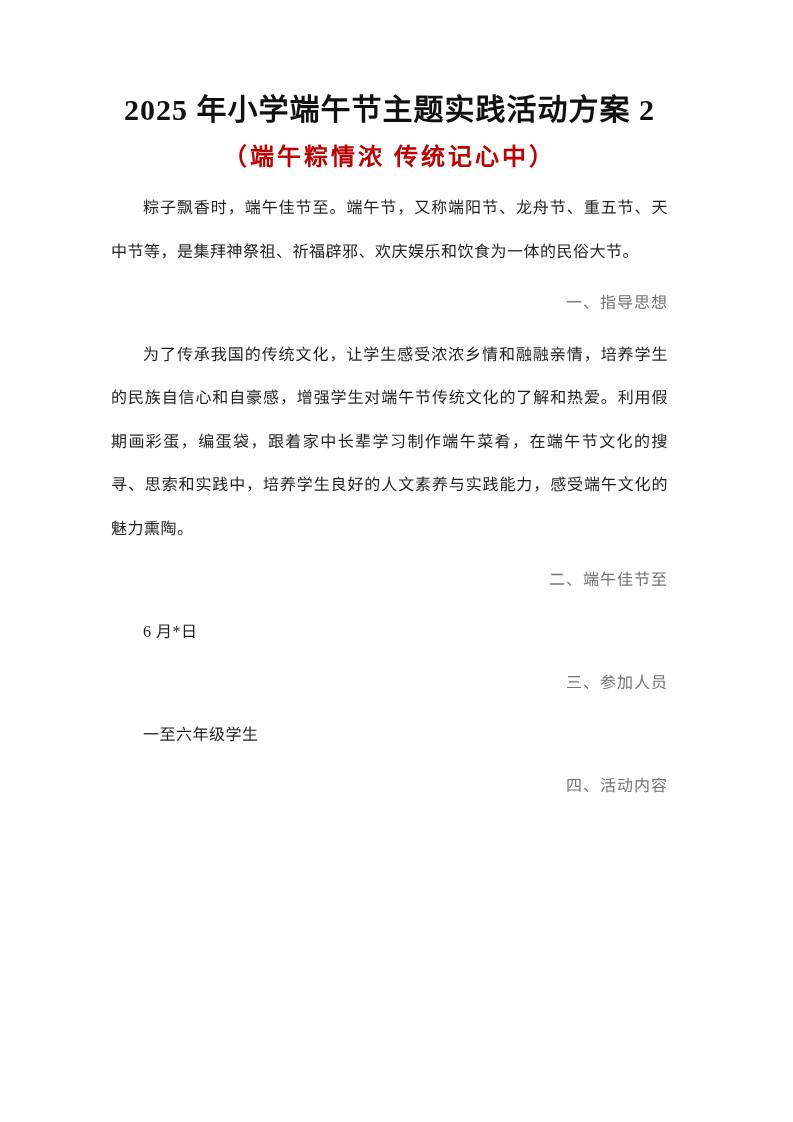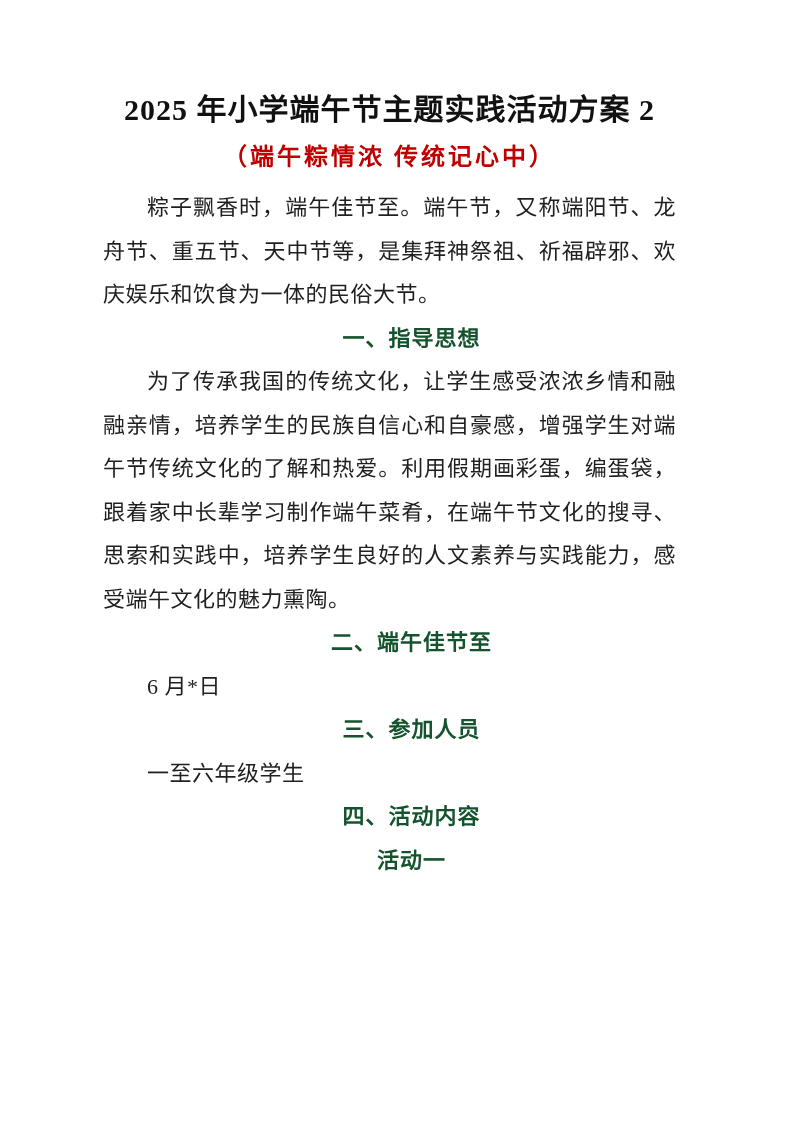--- a/index.html
+++ b/index.html
@@ -37,37 +37,37 @@
     font-size: 24px;
     font-weight: bold;
     line-height: 46px;
     text-align: center;
     color: #c00000; 
     letter-spacing: 3px;
     white-space: nowrap;
     font-family: Liberation Serif, serif;
   }
   .body-text p {
-    margin: 0;
-    font-size: 22px;
+    margin: 8px;
+    font-size: 16px;
     line-height: 43.5px;
     text-align: justify;
     text-justify: inter-character;
     text-indent: 2em;
     letter-spacing: 0.5px;
     color: #1f1f1f;
   }
   .body-text p.first {
     margin-top: 6px;
   }
   .body-text p.heading {
     font-family: "Liberation Sans", sans-serif; 
-    font-weight: bold;
-    color: #14532d;
-    text-align: center;
+    font-weight: normal;
+    color: #737373;
+    text-align: right;
     letter-spacing: 1px;
   }
 </style>
 </head>
 <body>
 
 <div class="page">
   <div class="content">
 
     <h1 class="doc-title">2025 年小学端午节主题实践活动方案 2</h1>
@@ -85,17 +85,16 @@
 
       <p class="para">6 月*日</p>
 
       <p class="heading">三、参加人员</p>
 
       <p class="para">一至六年级学生</p>
 
       <p class="heading">四、活动内容</p>
 
 
-      <p class="heading">活动一</p>
     </div>
 
   </div>
 </div>
 
 </body></html>

